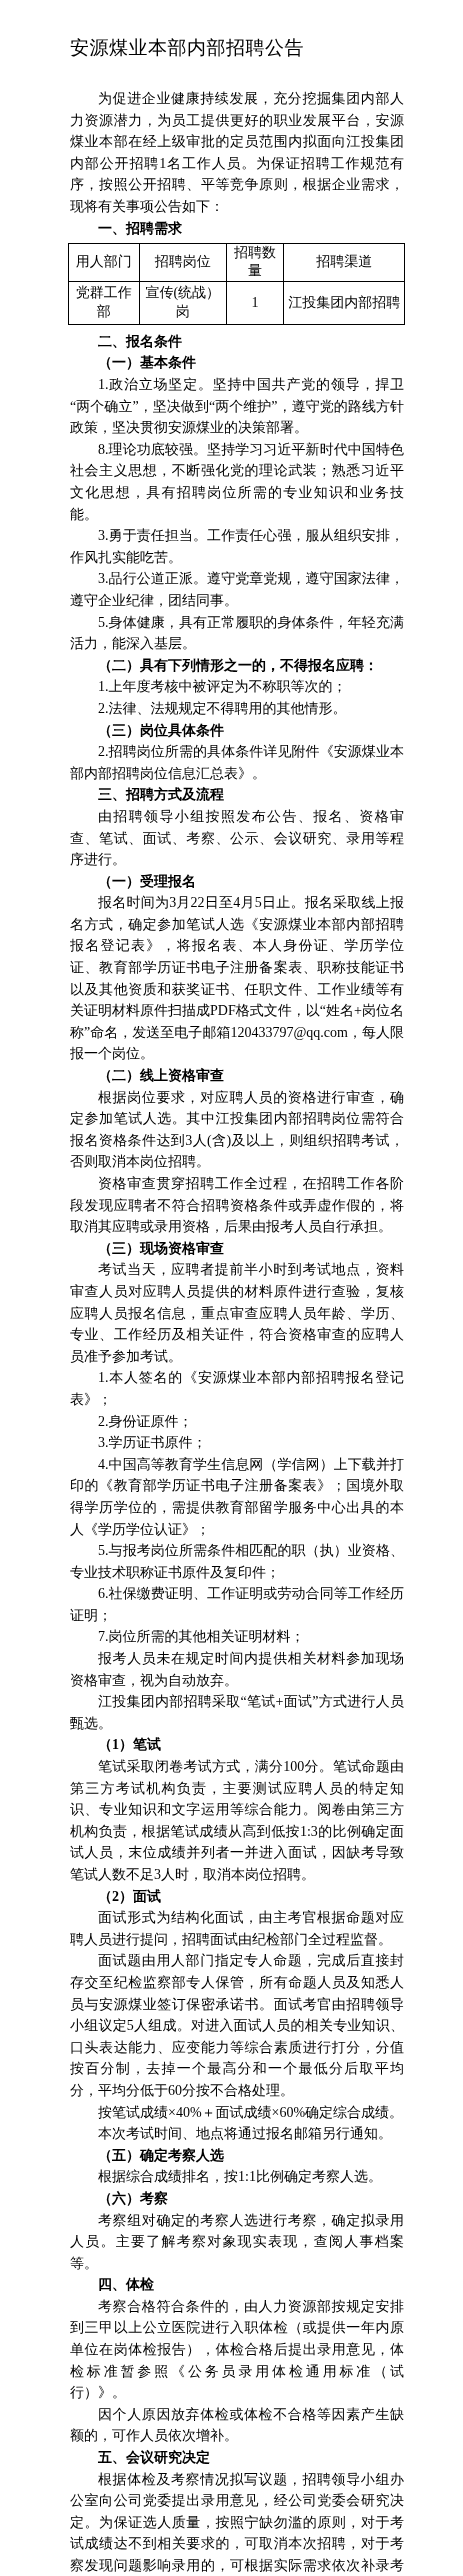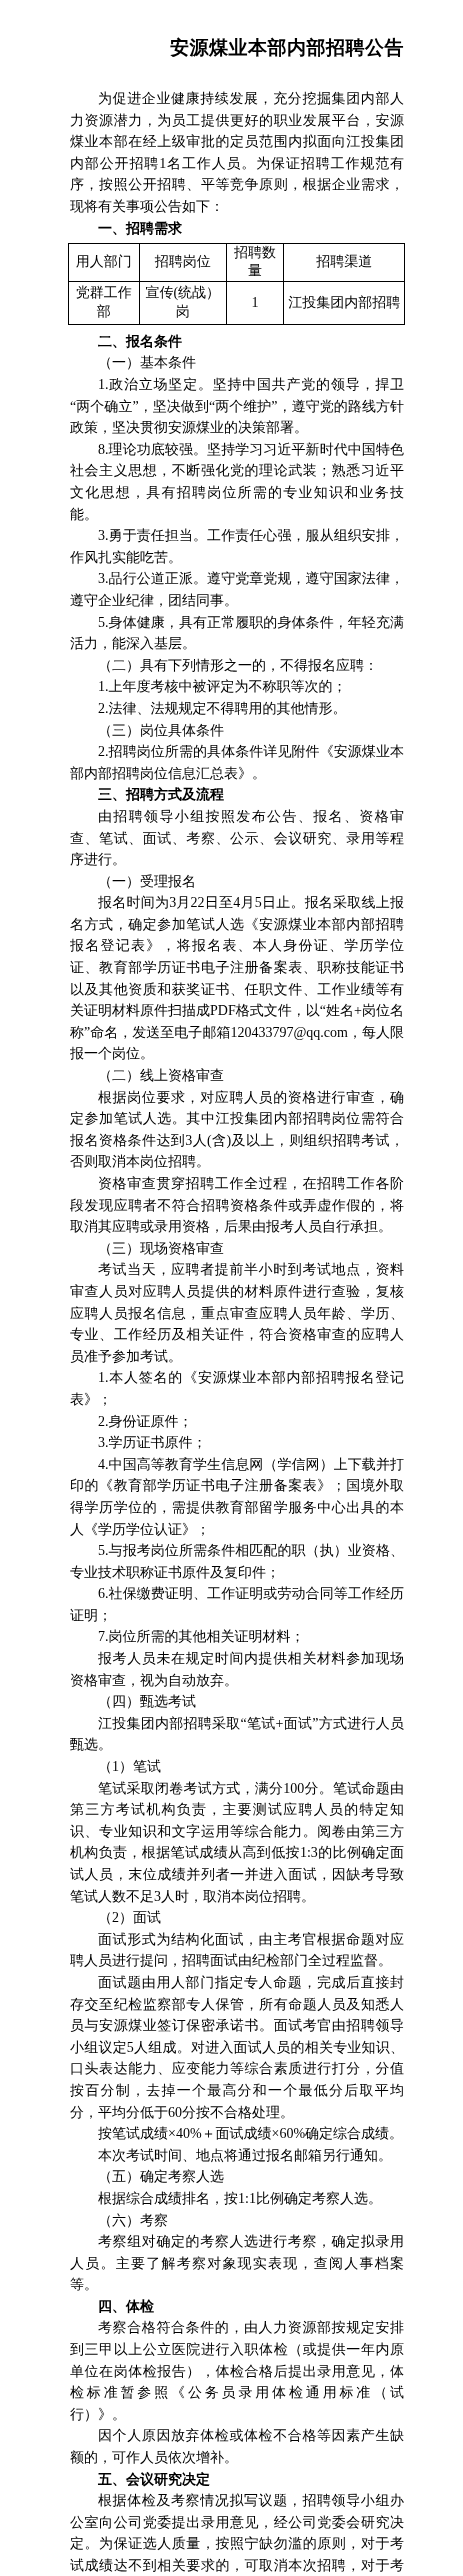--- a/index.html
+++ b/index.html
@@ -16,39 +16,40 @@
     box-sizing: border-box;
     padding: 27px 60px 41px 70px;
     color: #000000;
     font-family: "Liberation Serif", serif;
     font-size: 14px;
     line-height: 21.6px;
   }
   .doc-title {
     font-family: "Liberation Serif", serif;
     font-size: 19px;
-    font-weight: bold;
-    text-align: right;
+    font-weight: normal;
+    text-align: left;
     letter-spacing: 0.5px;
     margin: 9.3px 0 28px 0;
     line-height: 1.25;
     text-indent: 0;
   }
   p {
     margin: 0;
     text-indent: 2em;
     text-align: justify;
     text-justify: inter-ideograph;
   }
   p.heading {
     font-family: "Liberation Sans", sans-serif;
     font-weight: bold;
   }
   p.sub {
     font-family: "Liberation Serif", serif;
+    font-weight: bold;
   }
   table.req-table {
     width: 101%;
     margin: 4.1px 0 6.2px -2.1px;
     border-collapse: collapse;
     table-layout: fixed;
   }
   table.req-table th,
   table.req-table td {
     border: 1px solid #000000;
@@ -122,21 +123,20 @@
       <p class="sub">（三）现场资格审查</p>
       <p class="para">考试当天，应聘者提前半小时到考试地点，资料审查人员对应聘人员提供的材料原件进行查验，复核应聘人员报名信息，重点审查应聘人员年龄、学历、专业、工作经历及相关证件，符合资格审查的应聘人员准予参加考试。</p>
       <p class="para">1.本人签名的《安源煤业本部内部招聘报名登记表》；</p>
       <p class="para">2.身份证原件；</p>
       <p class="para">3.学历证书原件；</p>
       <p class="para">4.中国高等教育学生信息网（学信网）上下载并打印的《教育部学历证书电子注册备案表》；国境外取得学历学位的，需提供教育部留学服务中心出具的本人《学历学位认证》；</p>
       <p class="para">5.与报考岗位所需条件相匹配的职（执）业资格、专业技术职称证书原件及复印件；</p>
       <p class="para">6.社保缴费证明、工作证明或劳动合同等工作经历证明；</p>
       <p class="para">7.岗位所需的其他相关证明材料；</p>
       <p class="para">报考人员未在规定时间内提供相关材料参加现场资格审查，视为自动放弃。</p>
-      <p class="sub">（四）甄选考试</p>
       <p class="para">江投集团内部招聘采取“笔试+面试”方式进行人员甄选。</p>
       <p class="sub">（1）笔试</p>
       <p class="para">笔试采取闭卷考试方式，满分100分。笔试命题由第三方考试机构负责，主要测试应聘人员的特定知识、专业知识和文字运用等综合能力。阅卷由第三方机构负责，根据笔试成绩从高到低按1:3的比例确定面试人员，末位成绩并列者一并进入面试，因缺考导致笔试人数不足3人时，取消本岗位招聘。</p>
       <p class="sub">（2）面试</p>
       <p class="para">面试形式为结构化面试，由主考官根据命题对应聘人员进行提问，招聘面试由纪检部门全过程监督。</p>
       <p class="para">面试题由用人部门指定专人命题，完成后直接封存交至纪检监察部专人保管，所有命题人员及知悉人员与安源煤业签订保密承诺书。面试考官由招聘领导小组议定5人组成。对进入面试人员的相关专业知识、口头表达能力、应变能力等综合素质进行打分，分值按百分制，去掉一个最高分和一个最低分后取平均分，平均分低于60分按不合格处理。</p>
       <p class="para">按笔试成绩×40%＋面试成绩×60%确定综合成绩。</p>
       <p class="para">本次考试时间、地点将通过报名邮箱另行通知。</p>
       <p class="sub">（五）确定考察人选</p>
       <p class="para">根据综合成绩排名，按1:1比例确定考察人选。</p>

